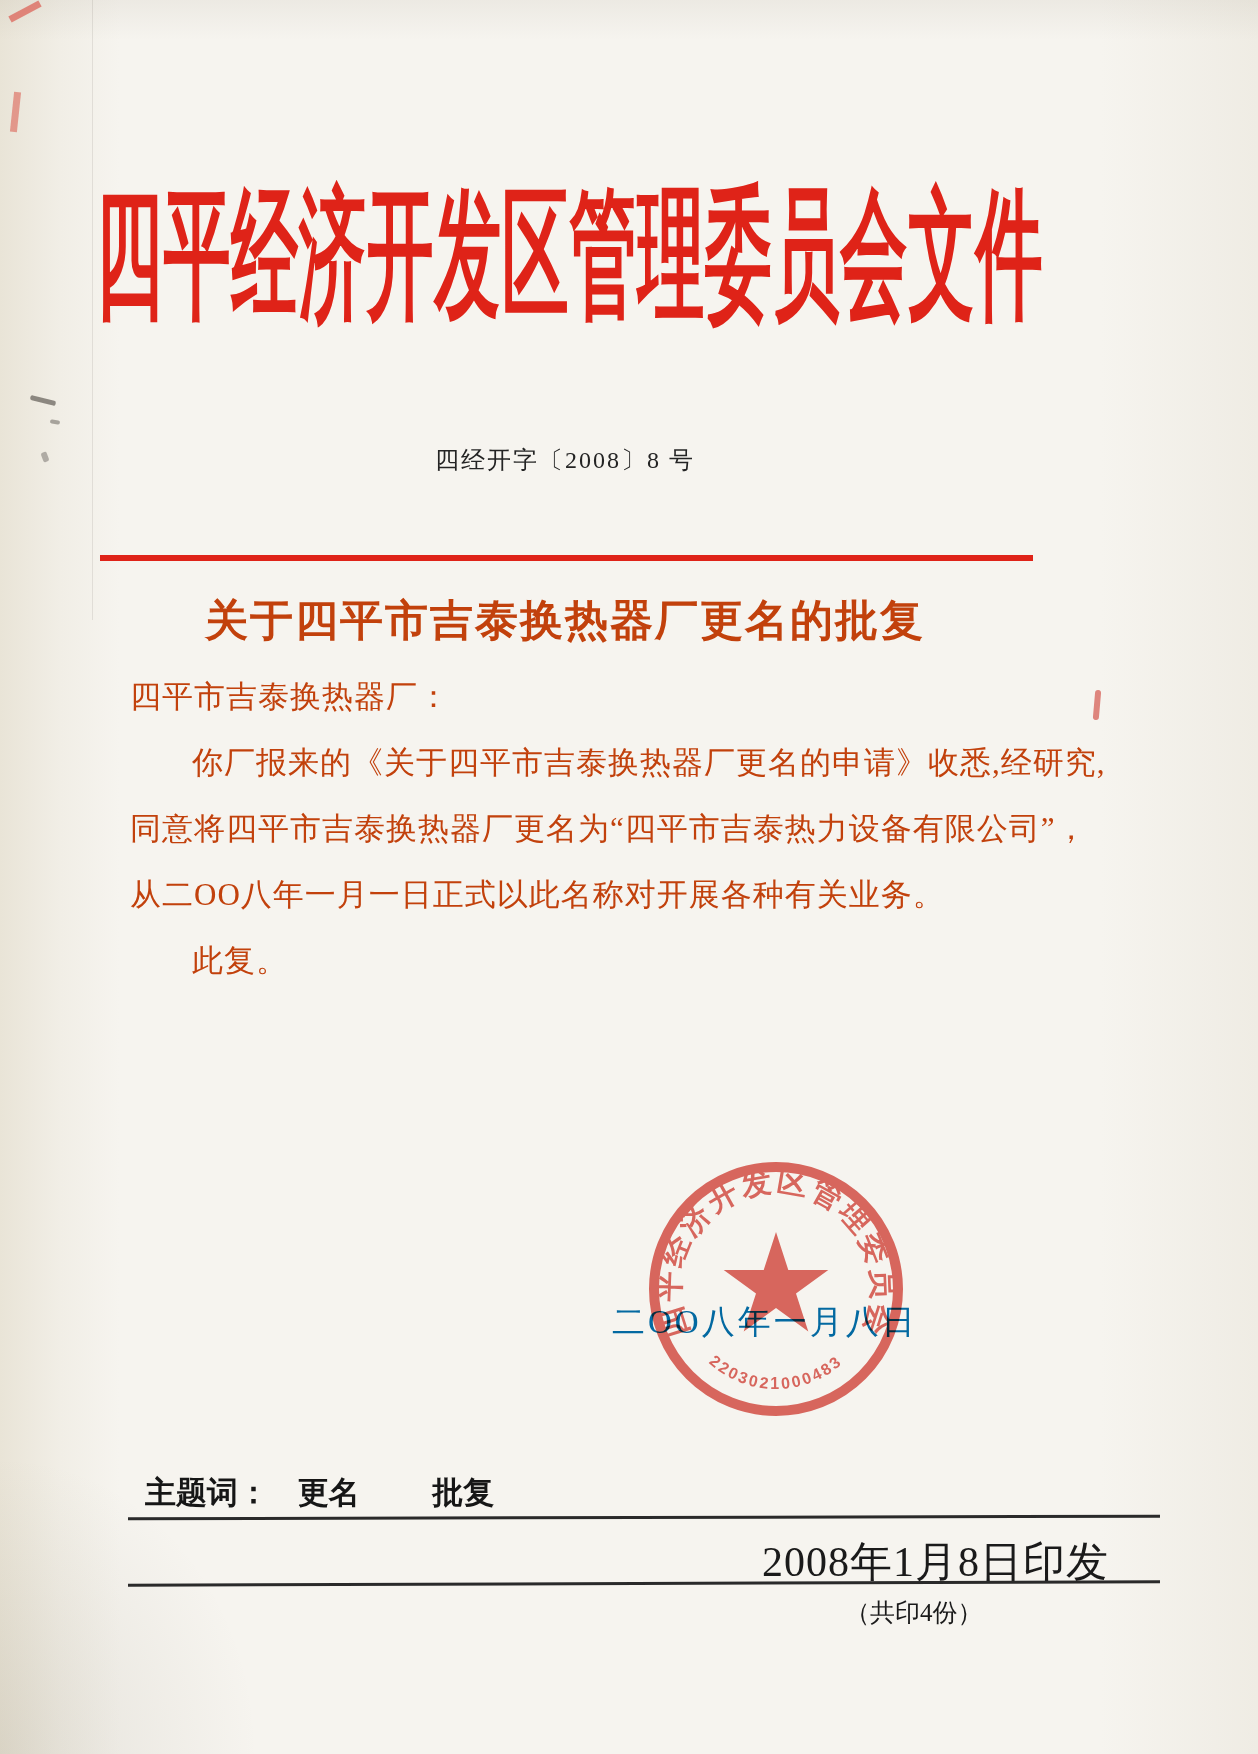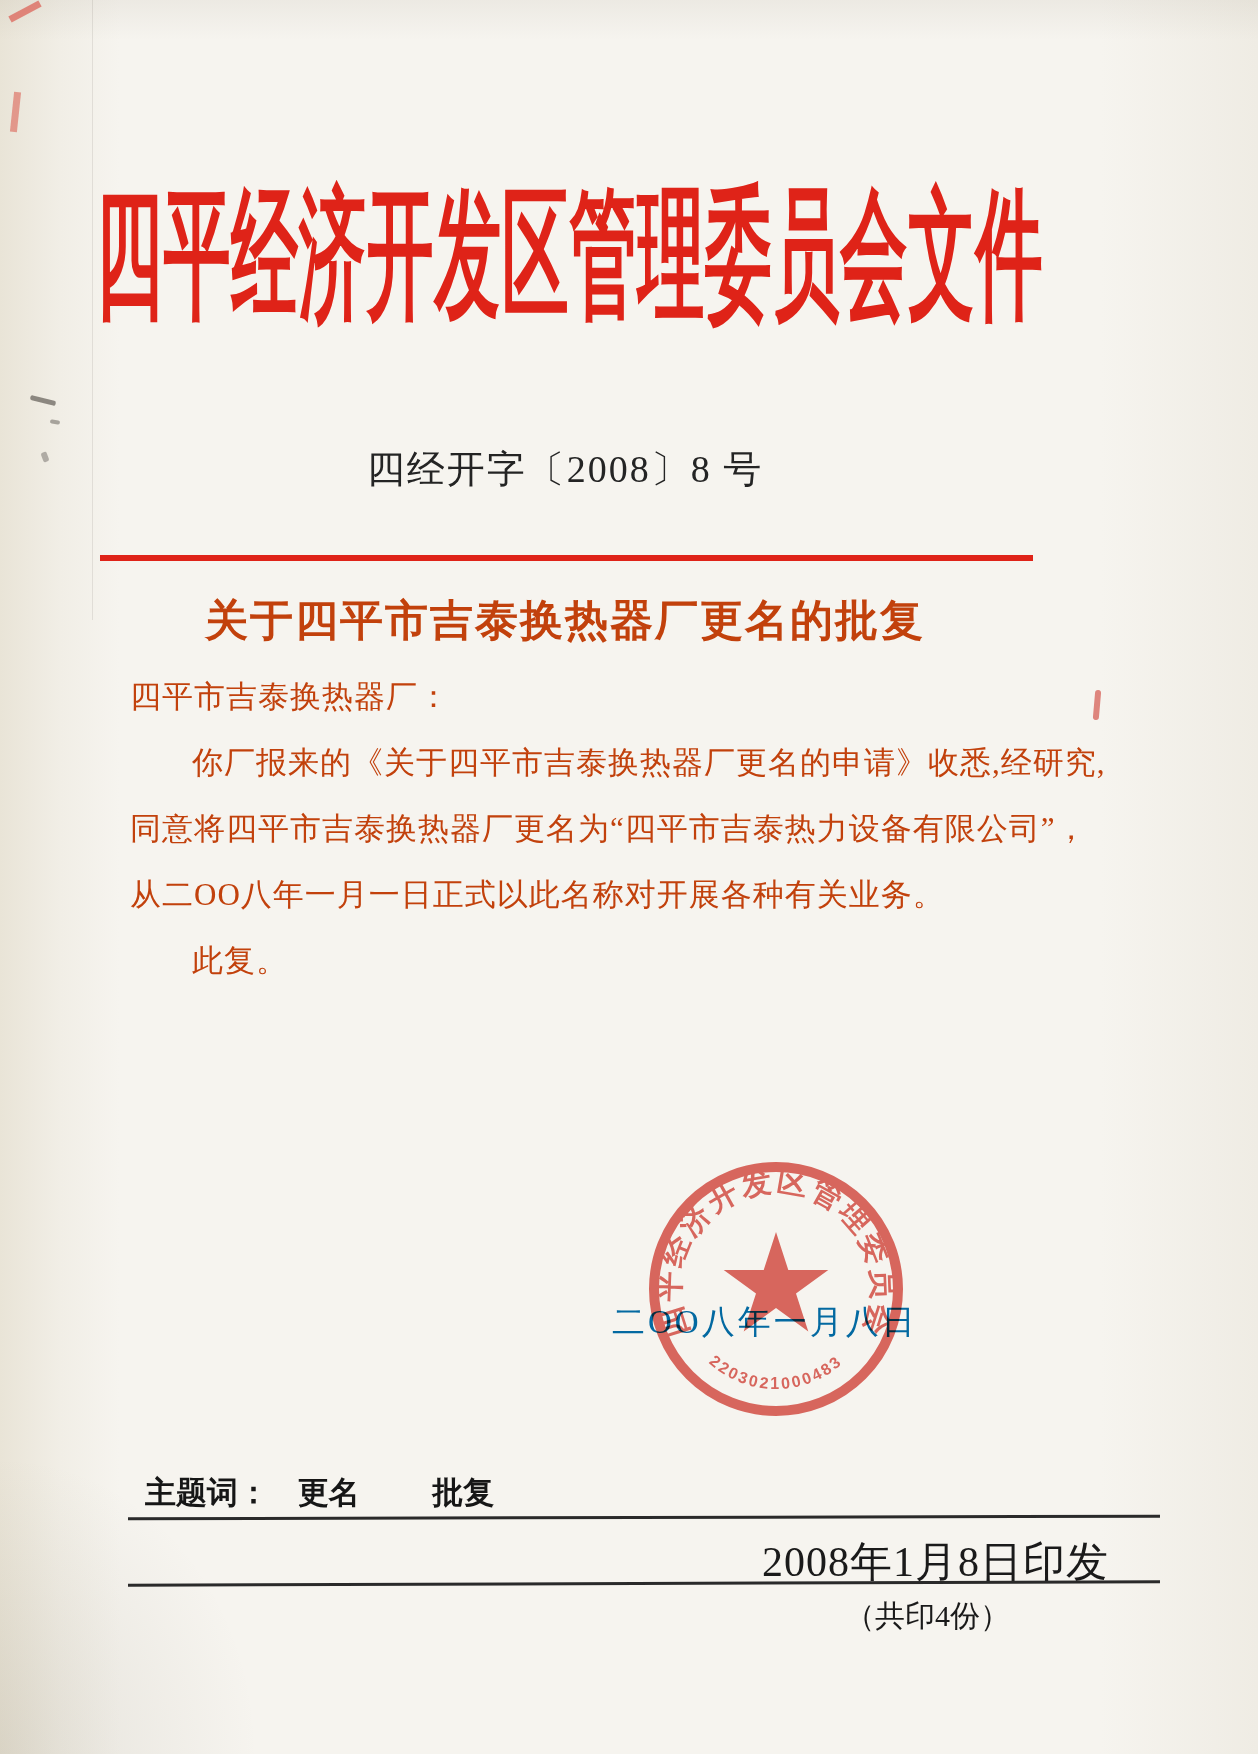--- a/index.html
+++ b/index.html
@@ -33,21 +33,21 @@
 
   .header-title{
     position:absolute;left:96px;top:176px;
     font-family:"Liberation Serif","DejaVu Serif",serif;
     font-weight:bold;color:#df2318;
     font-size:142px;line-height:1.12;white-space:nowrap;
     transform:scaleX(0.47);transform-origin:0 0;
     letter-spacing:2px;
   }
   .center-col{position:absolute;left:95px;width:940px;text-align:center;}
-  .doc-number{top:444px;font-size:38px;letter-spacing:2px;color:#242424;}
+  .doc-number{top:444px;font-size:24px;letter-spacing:2px;color:#242424;}
   .red-rule{position:absolute;left:100px;top:555px;width:933px;height:6px;background:#df2318;}
   .doc-title{top:592px;font-size:43px;font-weight:bold;
     font-family:"Liberation Sans","DejaVu Sans",sans-serif;color:#c2410c;letter-spacing:2px;}
 
   .body-block{position:absolute;left:130px;top:664px;width:940px;font-size:31px;color:#c2410c;}
   .body-line{height:66px;line-height:66px;white-space:nowrap;letter-spacing:1px;}
   .body-line.indent{padding-left:62px;}
 
   .date-line{position:absolute;left:612px;top:1300px;font-size:33px;letter-spacing:3px;color:#0369a1;z-index:2;white-space:nowrap;}
 
@@ -58,21 +58,21 @@
     font-family:"Liberation Sans","DejaVu Sans",sans-serif;
     font-weight:bold;font-size:31px;color:#161616;white-space:nowrap;}
   .subject-row .term1{margin-left:20px;}
   .subject-row .term2{margin-left:64px;}
 
   .footer-rule{position:absolute;left:128px;width:1032px;height:3px;background:#2a2a2a;}
   .rule-top{top:1516px;transform:rotate(-0.15deg);}
   .rule-bottom{top:1582px;transform:rotate(-0.2deg);}
   .issuer{position:absolute;left:145px;top:1536px;font-size:30px;letter-spacing:1px;color:#1a1a1a;white-space:nowrap;}
   .print-date{position:absolute;left:762px;top:1534px;font-size:42px;letter-spacing:1px;color:#1a1a1a;white-space:nowrap;}
-  .copies-note{position:absolute;left:845px;top:1596px;font-size:30px;color:#1a1a1a;white-space:nowrap;}
+  .copies-note{position:absolute;left:845px;top:1596px;font-size:25px;color:#1a1a1a;white-space:nowrap;}
 </style>
 </head>
 <body>
 
 <div class="page">
   <div class="top-shade"></div>
   <div class="corner-shade"></div>
   <div class="fold-line"></div>
   <div class="mark red-mark-1"></div>
   <div class="mark red-mark-2"></div>

